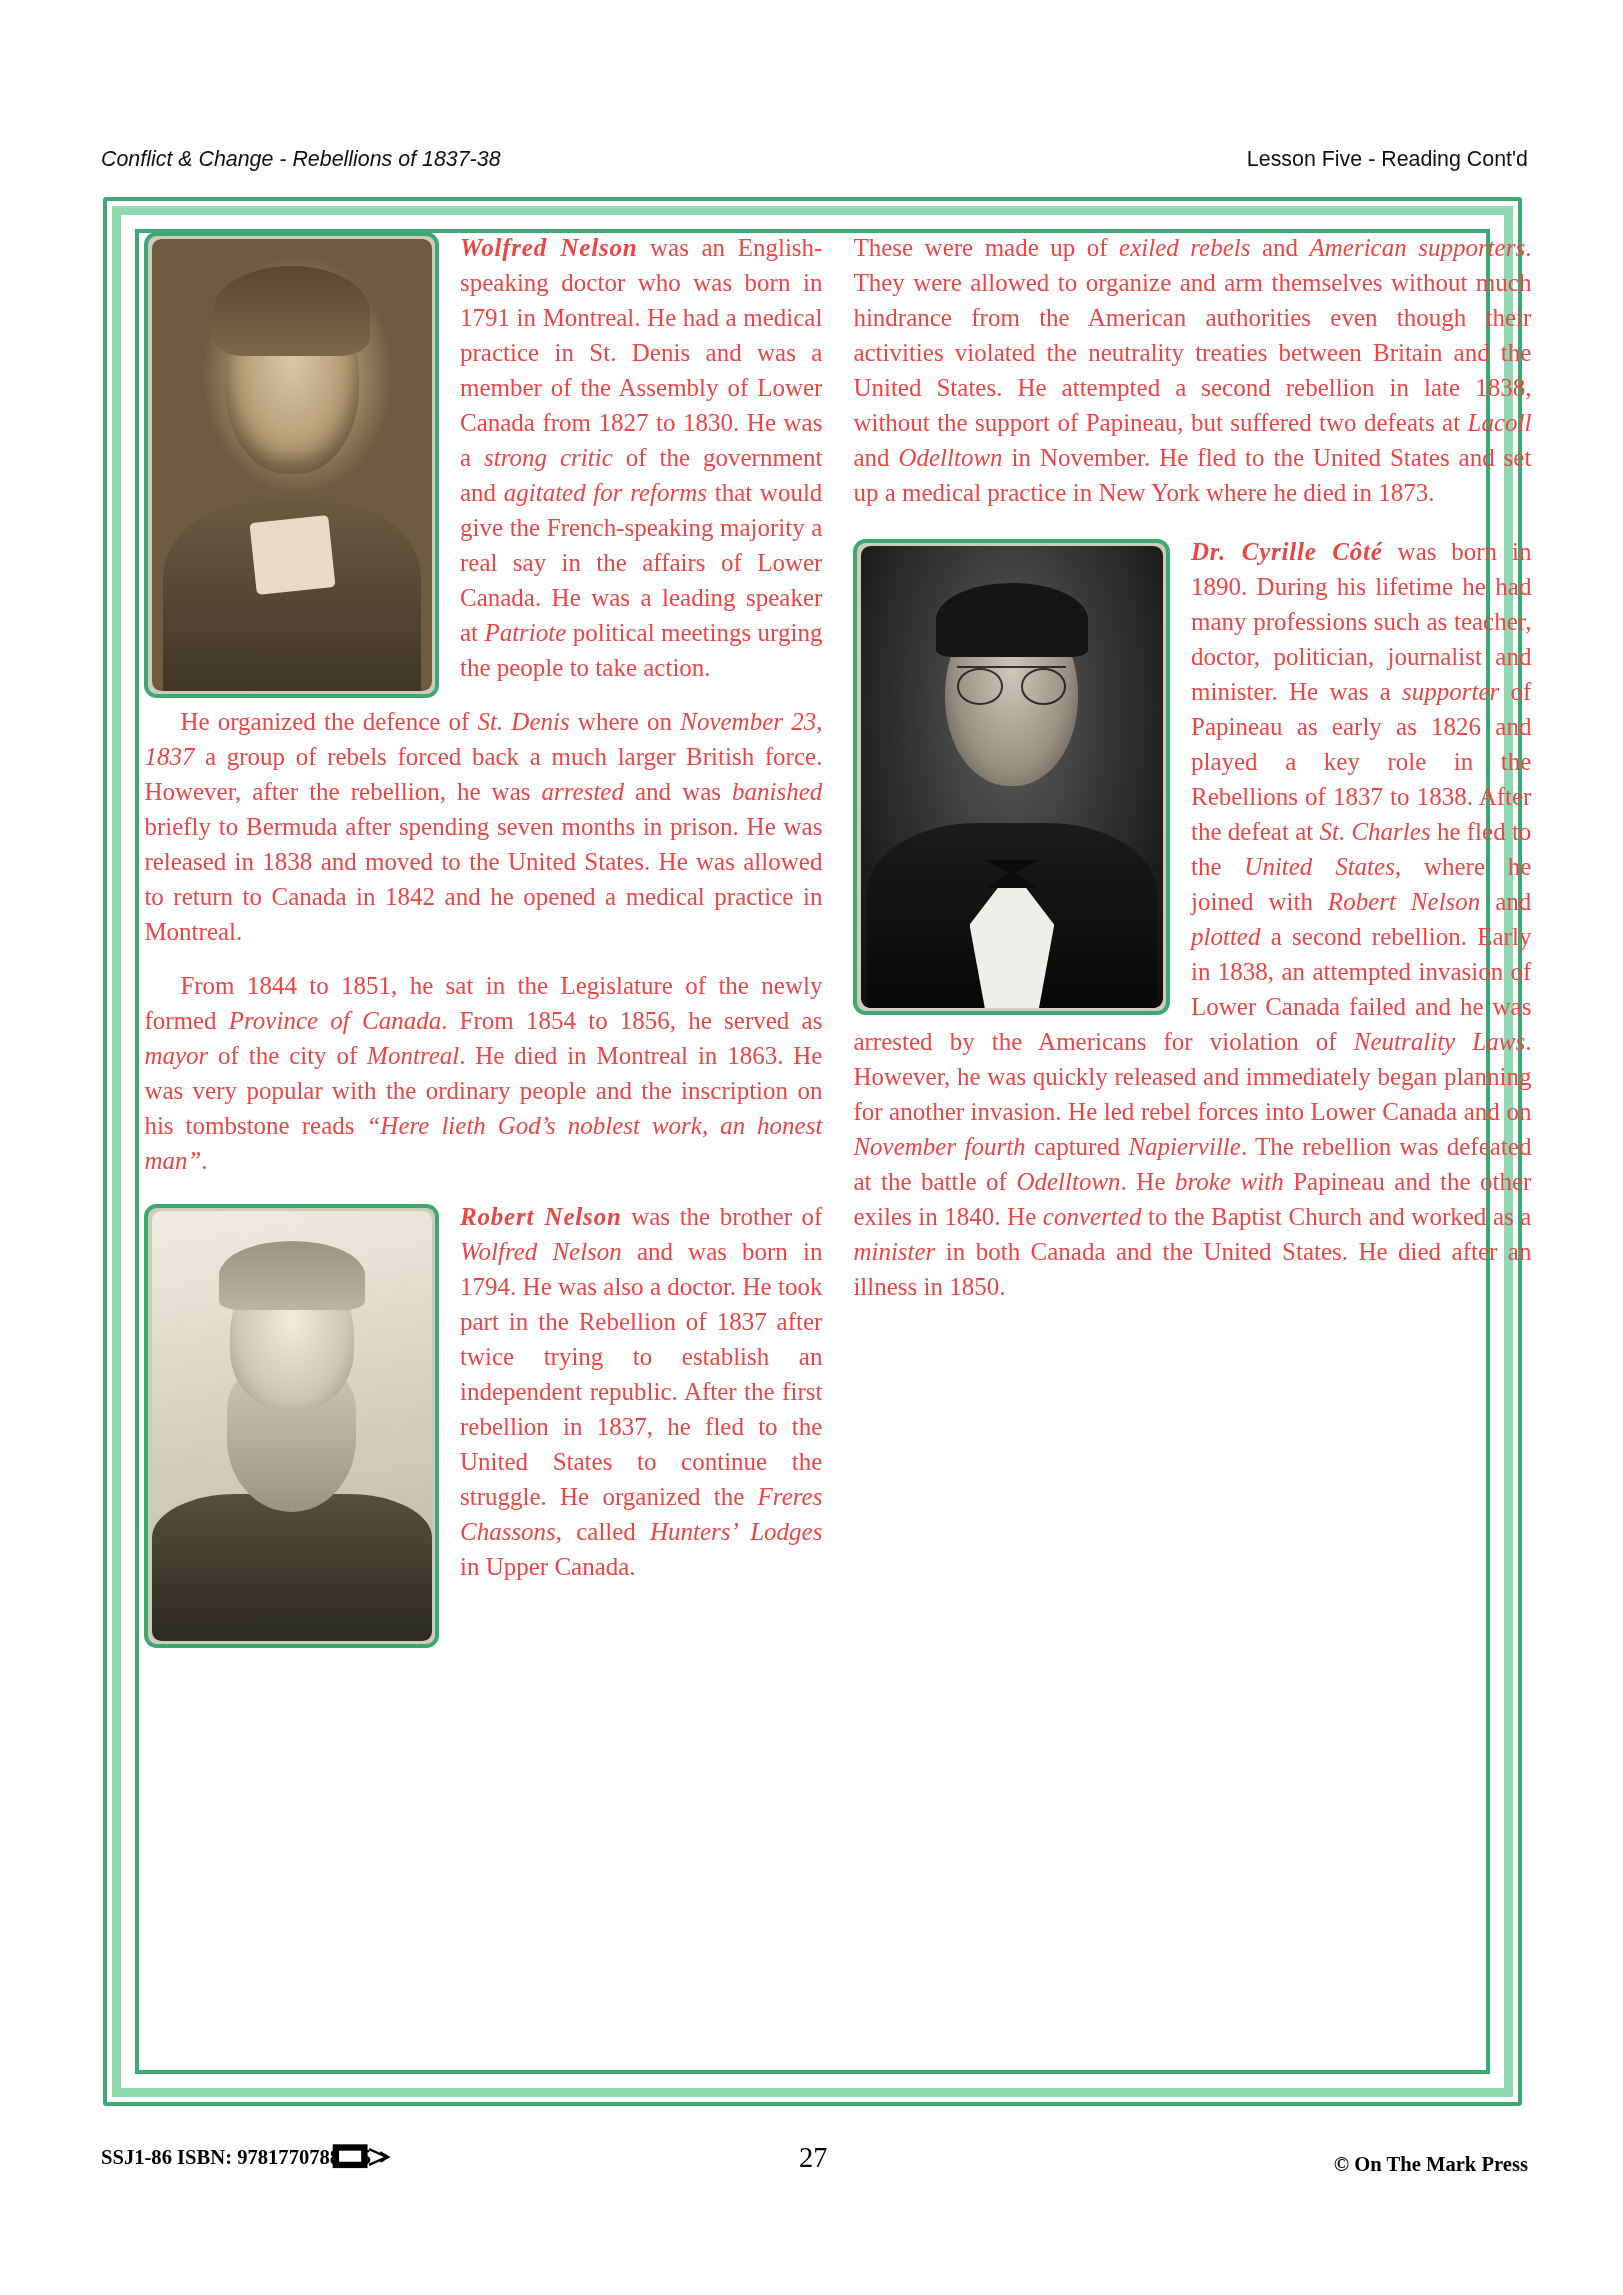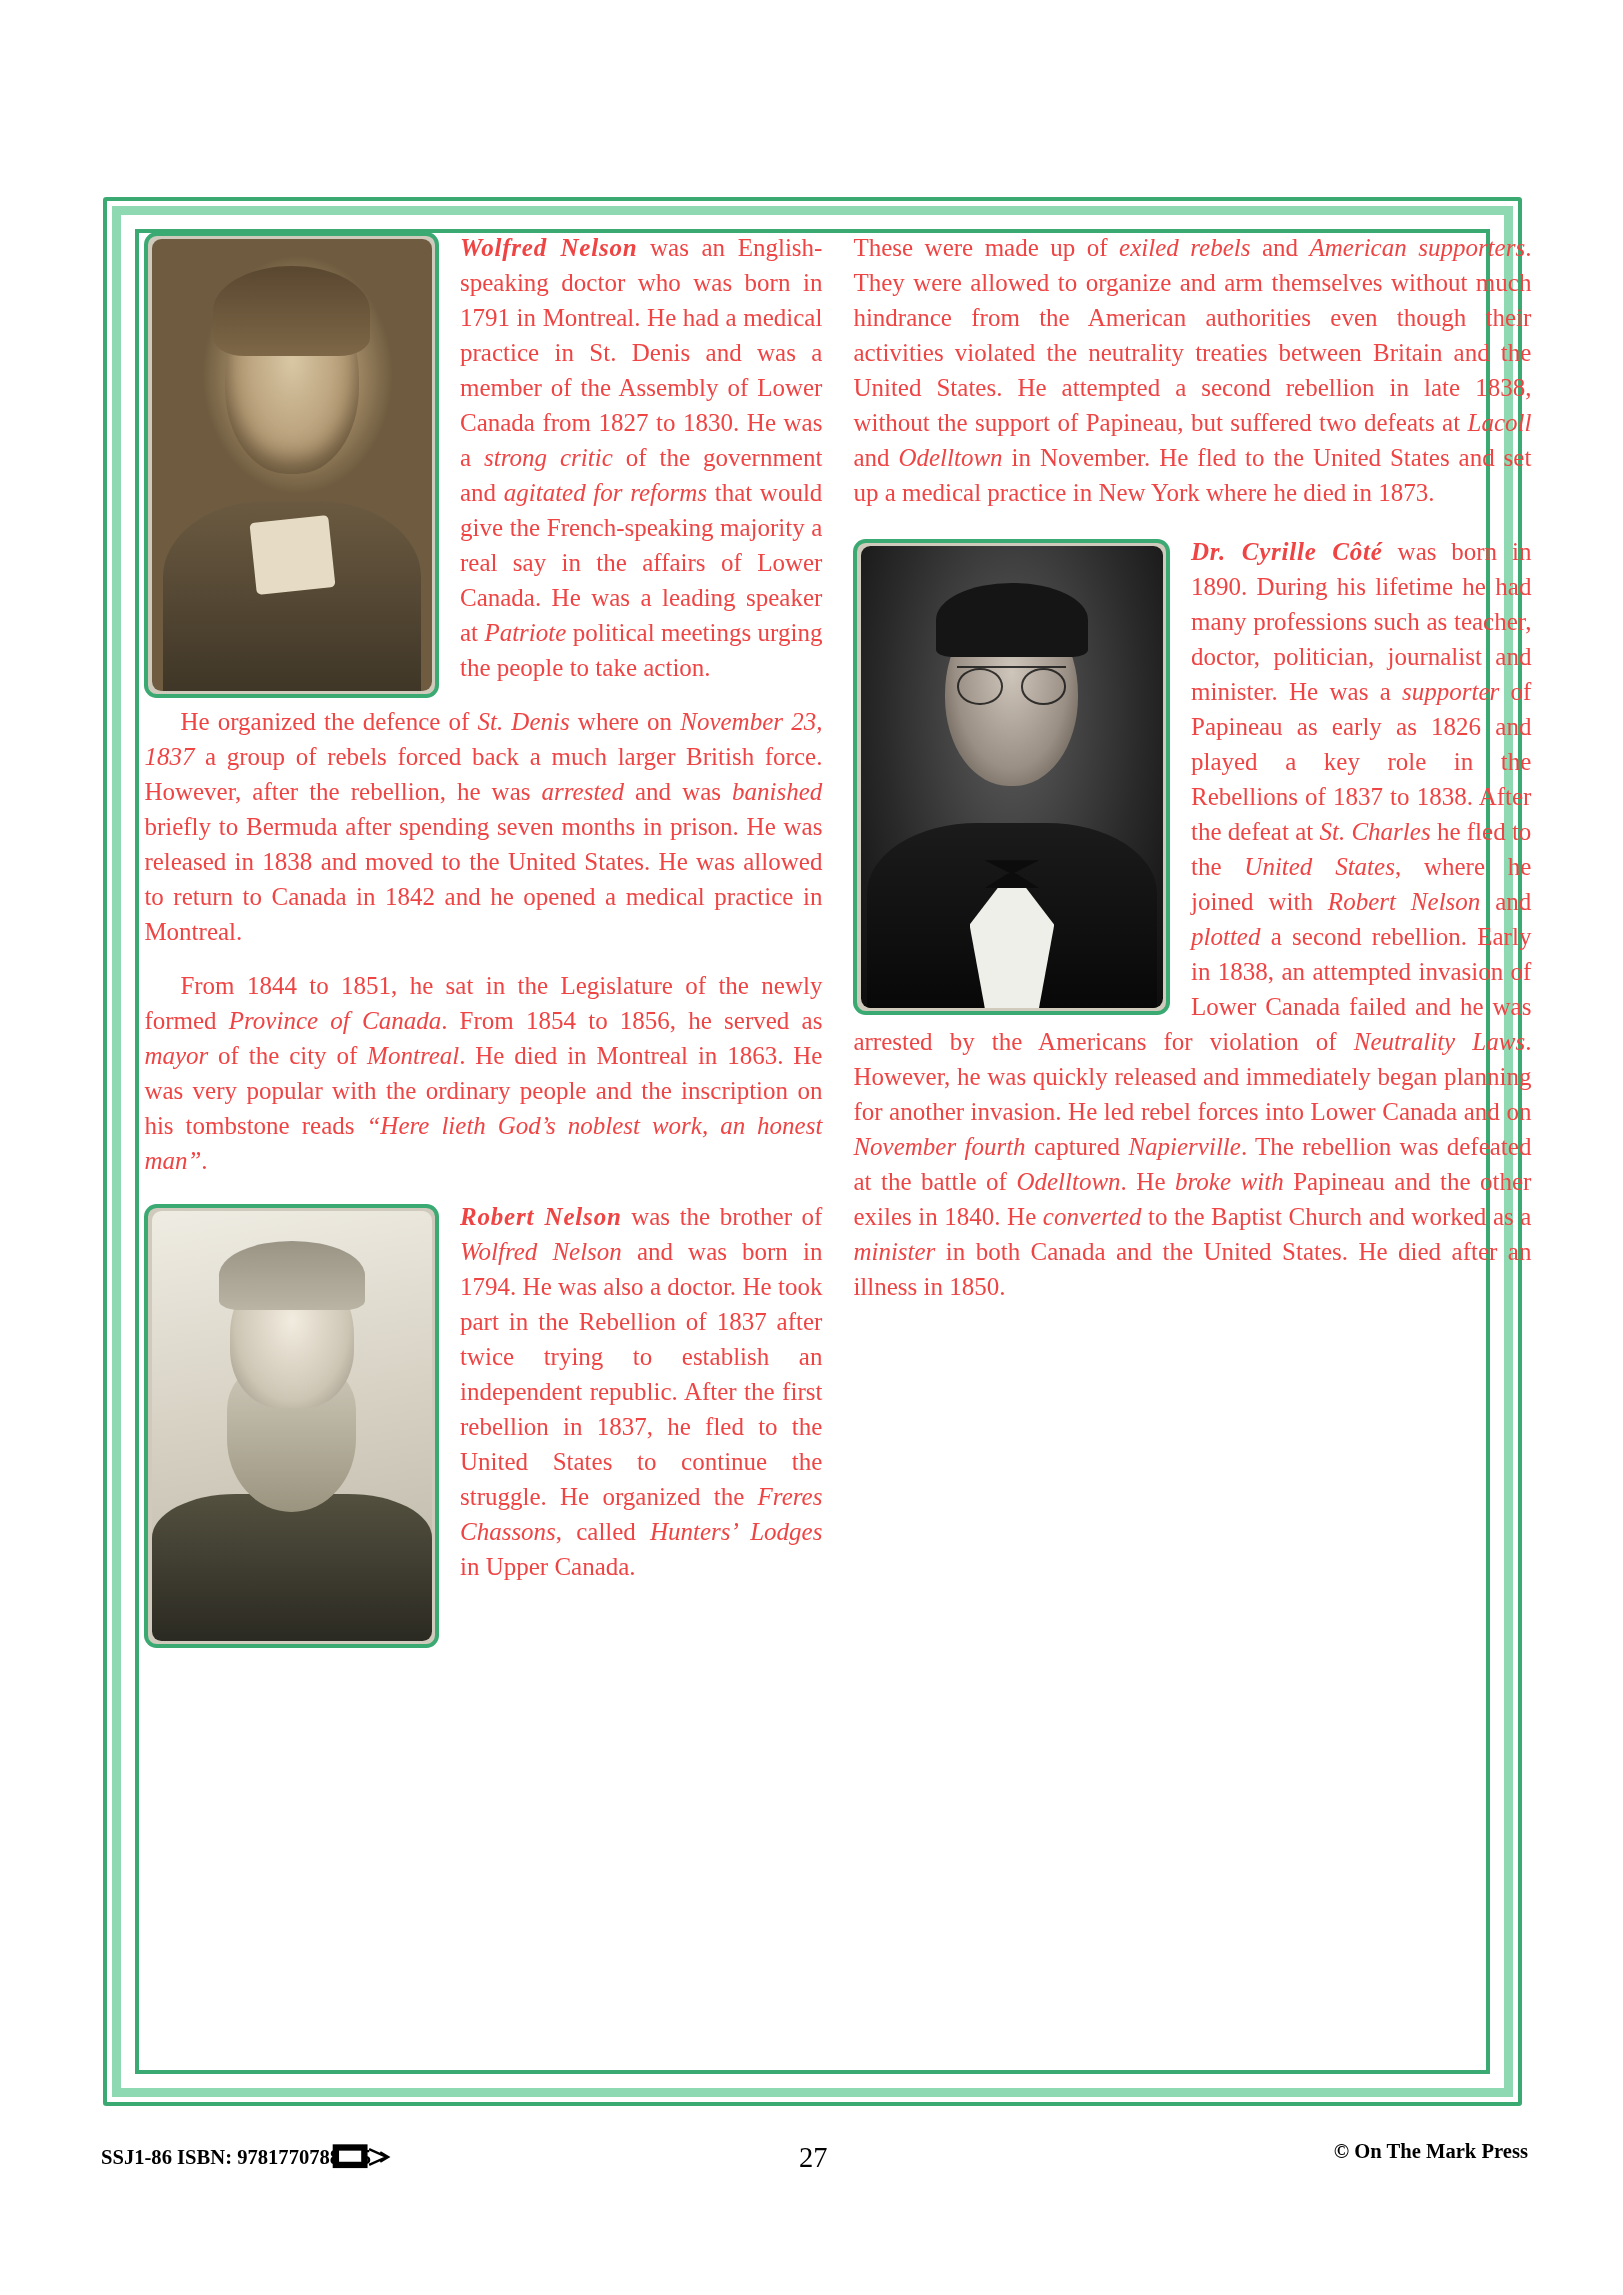--- a/index.html
+++ b/index.html
@@ -272,30 +272,34 @@
     top: 2140px;
     width: 1427px;
     height: 48px;
     font-family: "Liberation Serif", serif;
     font-weight: bold;
     font-size: 20.6px;
     color: #000;
   }
   .footer .left { position: absolute; left: 0; top: 6.3px; }
   .footer .center { position: absolute; left: 698px; top: 1.6px; font-size: 28.5px; font-weight: normal; }
-  .footer .right { position: absolute; right: 0; top: 0; margin-left: 24px; }
+  .footer .right { position: absolute; right: 0; top: 13px; margin-left: 24px; }
   .footer .icon { position: absolute; left: 230px; top: -1.6px; }
 
   .clearfix:after { content: ""; display: block; clear: both; }
 </style>
 </head>
 <body>
 
 <div class="page">
 
+  <div class="header">
+    <div class="left">Conflict &amp; Change - Rebellions of 1837-38</div>
+    <div class="right">Lesson Five - Reading Cont'd</div>
+  </div>
 
   <div class="frame-outer">
     <div class="frame-mid">
       <div class="frame-inner"></div>
     </div>
   </div>
 
   <div class="content">
     <div class="cols">
 

